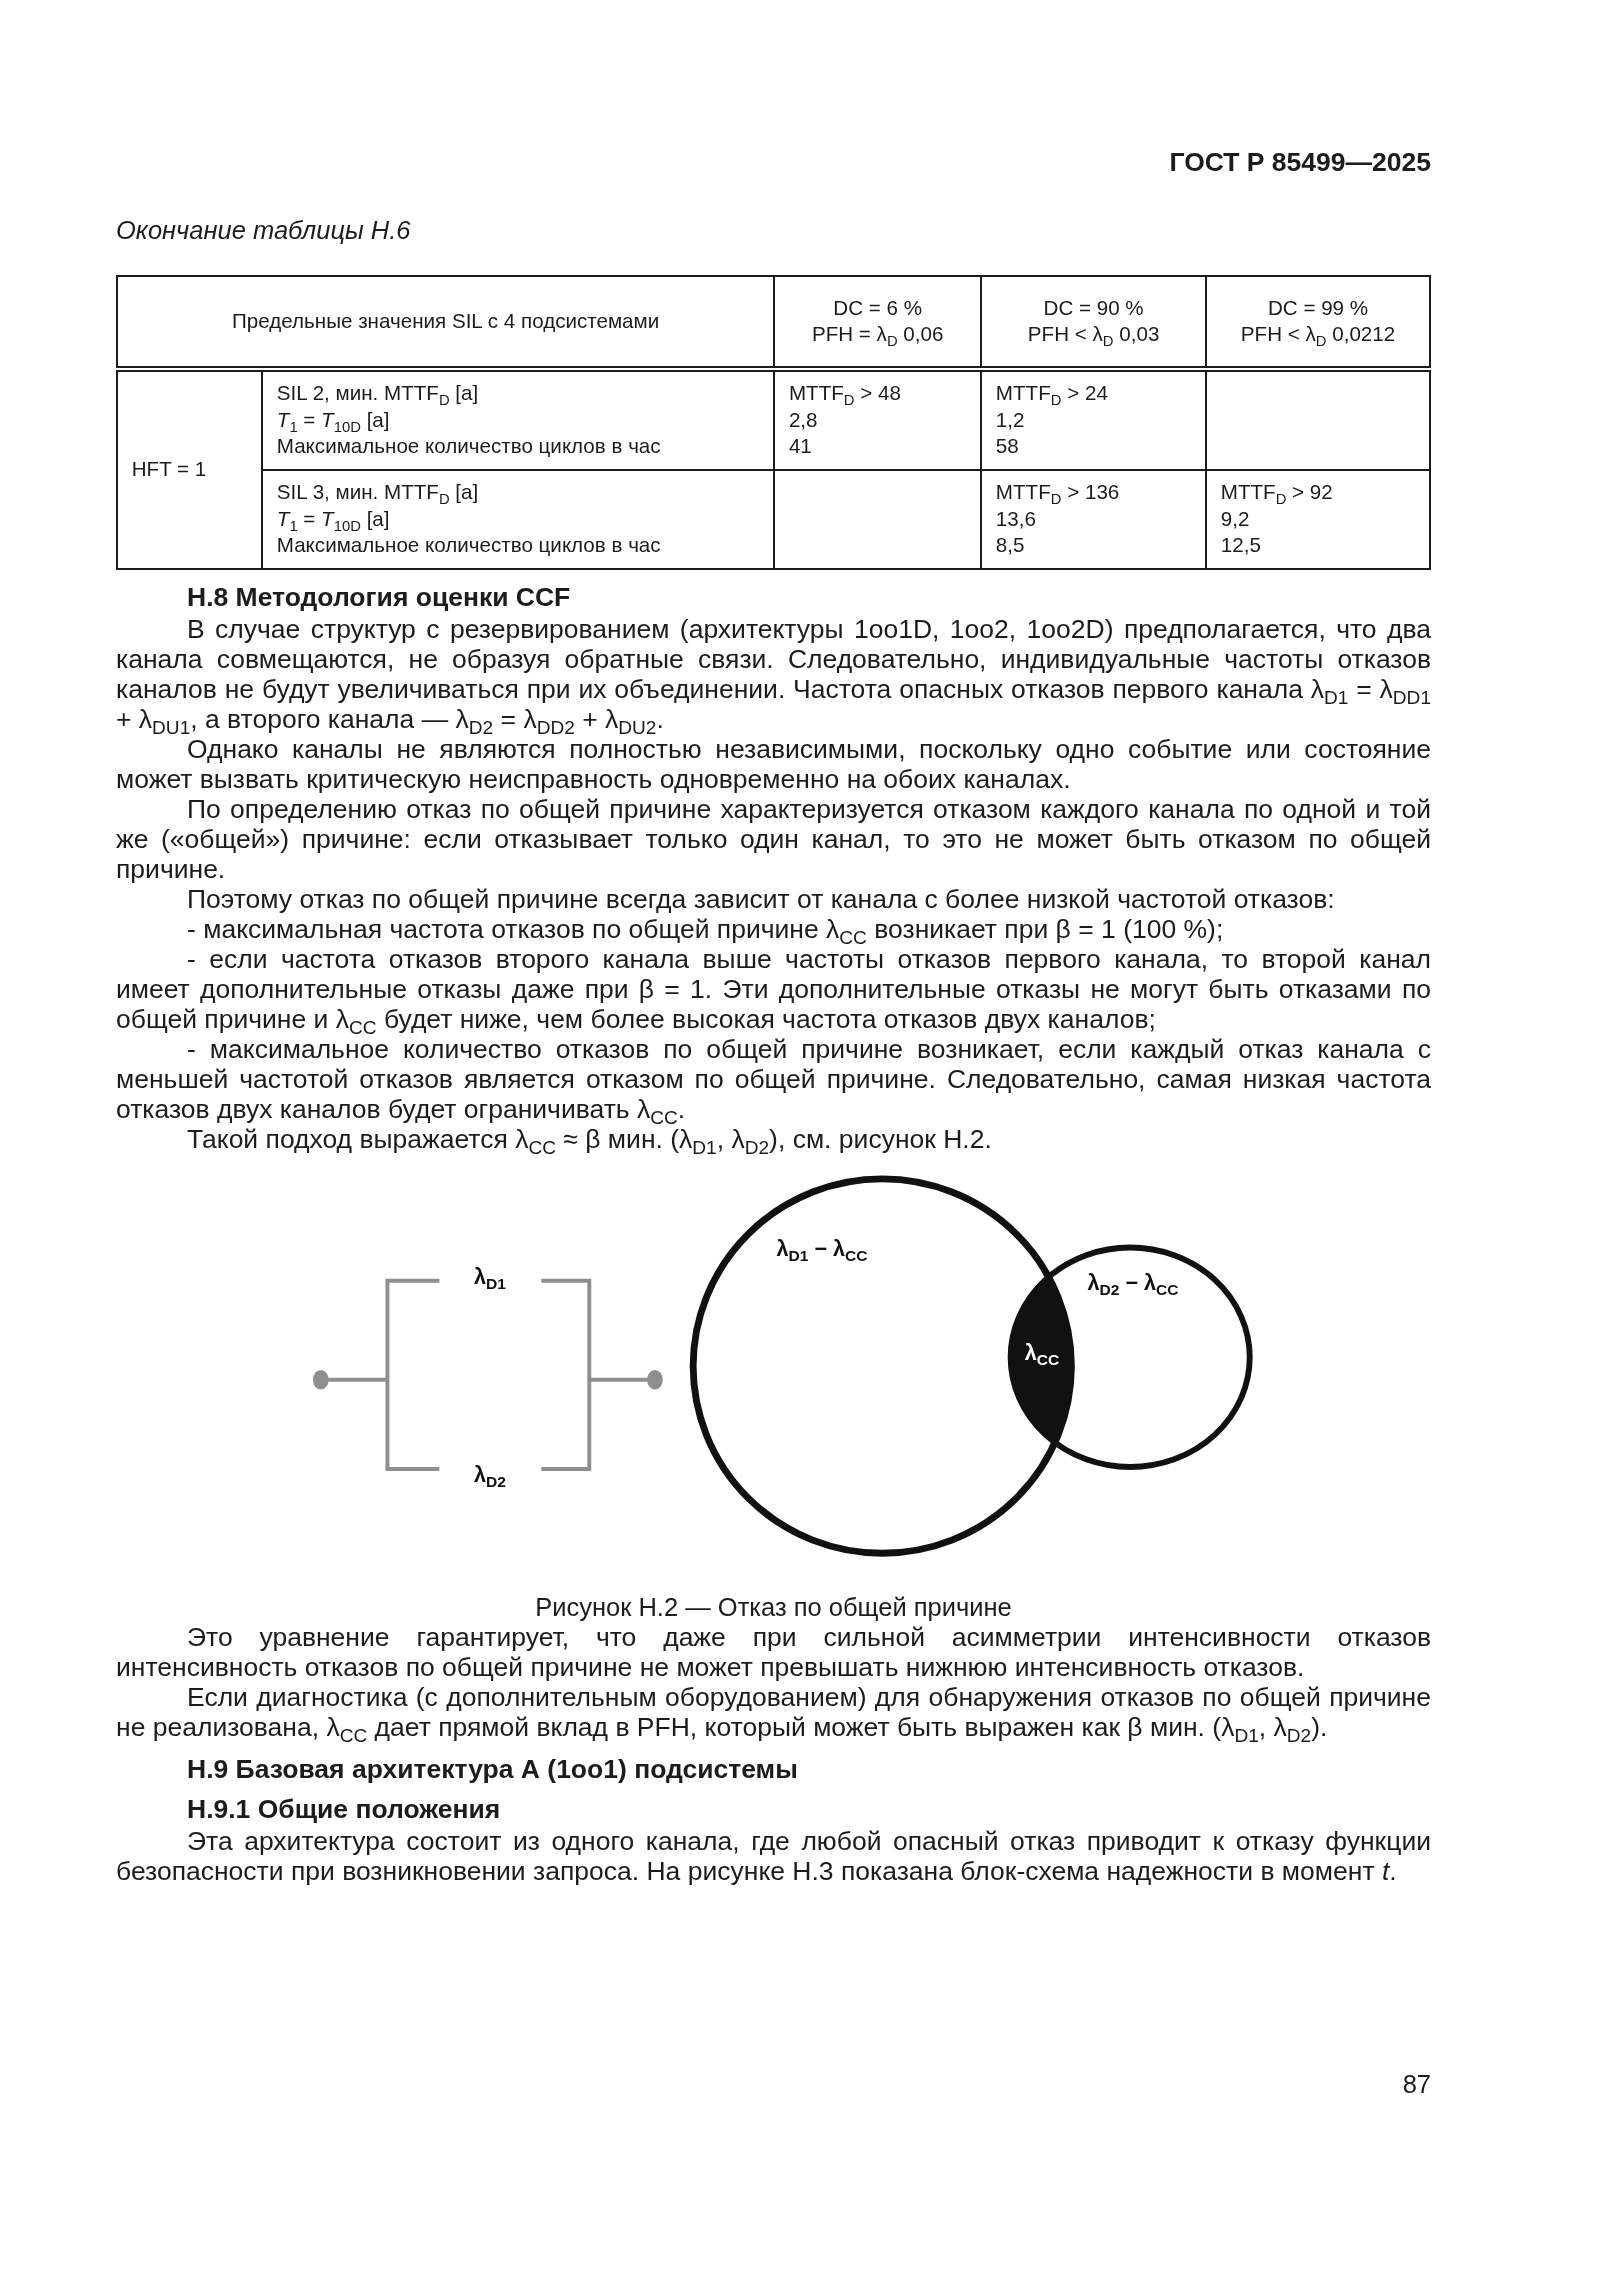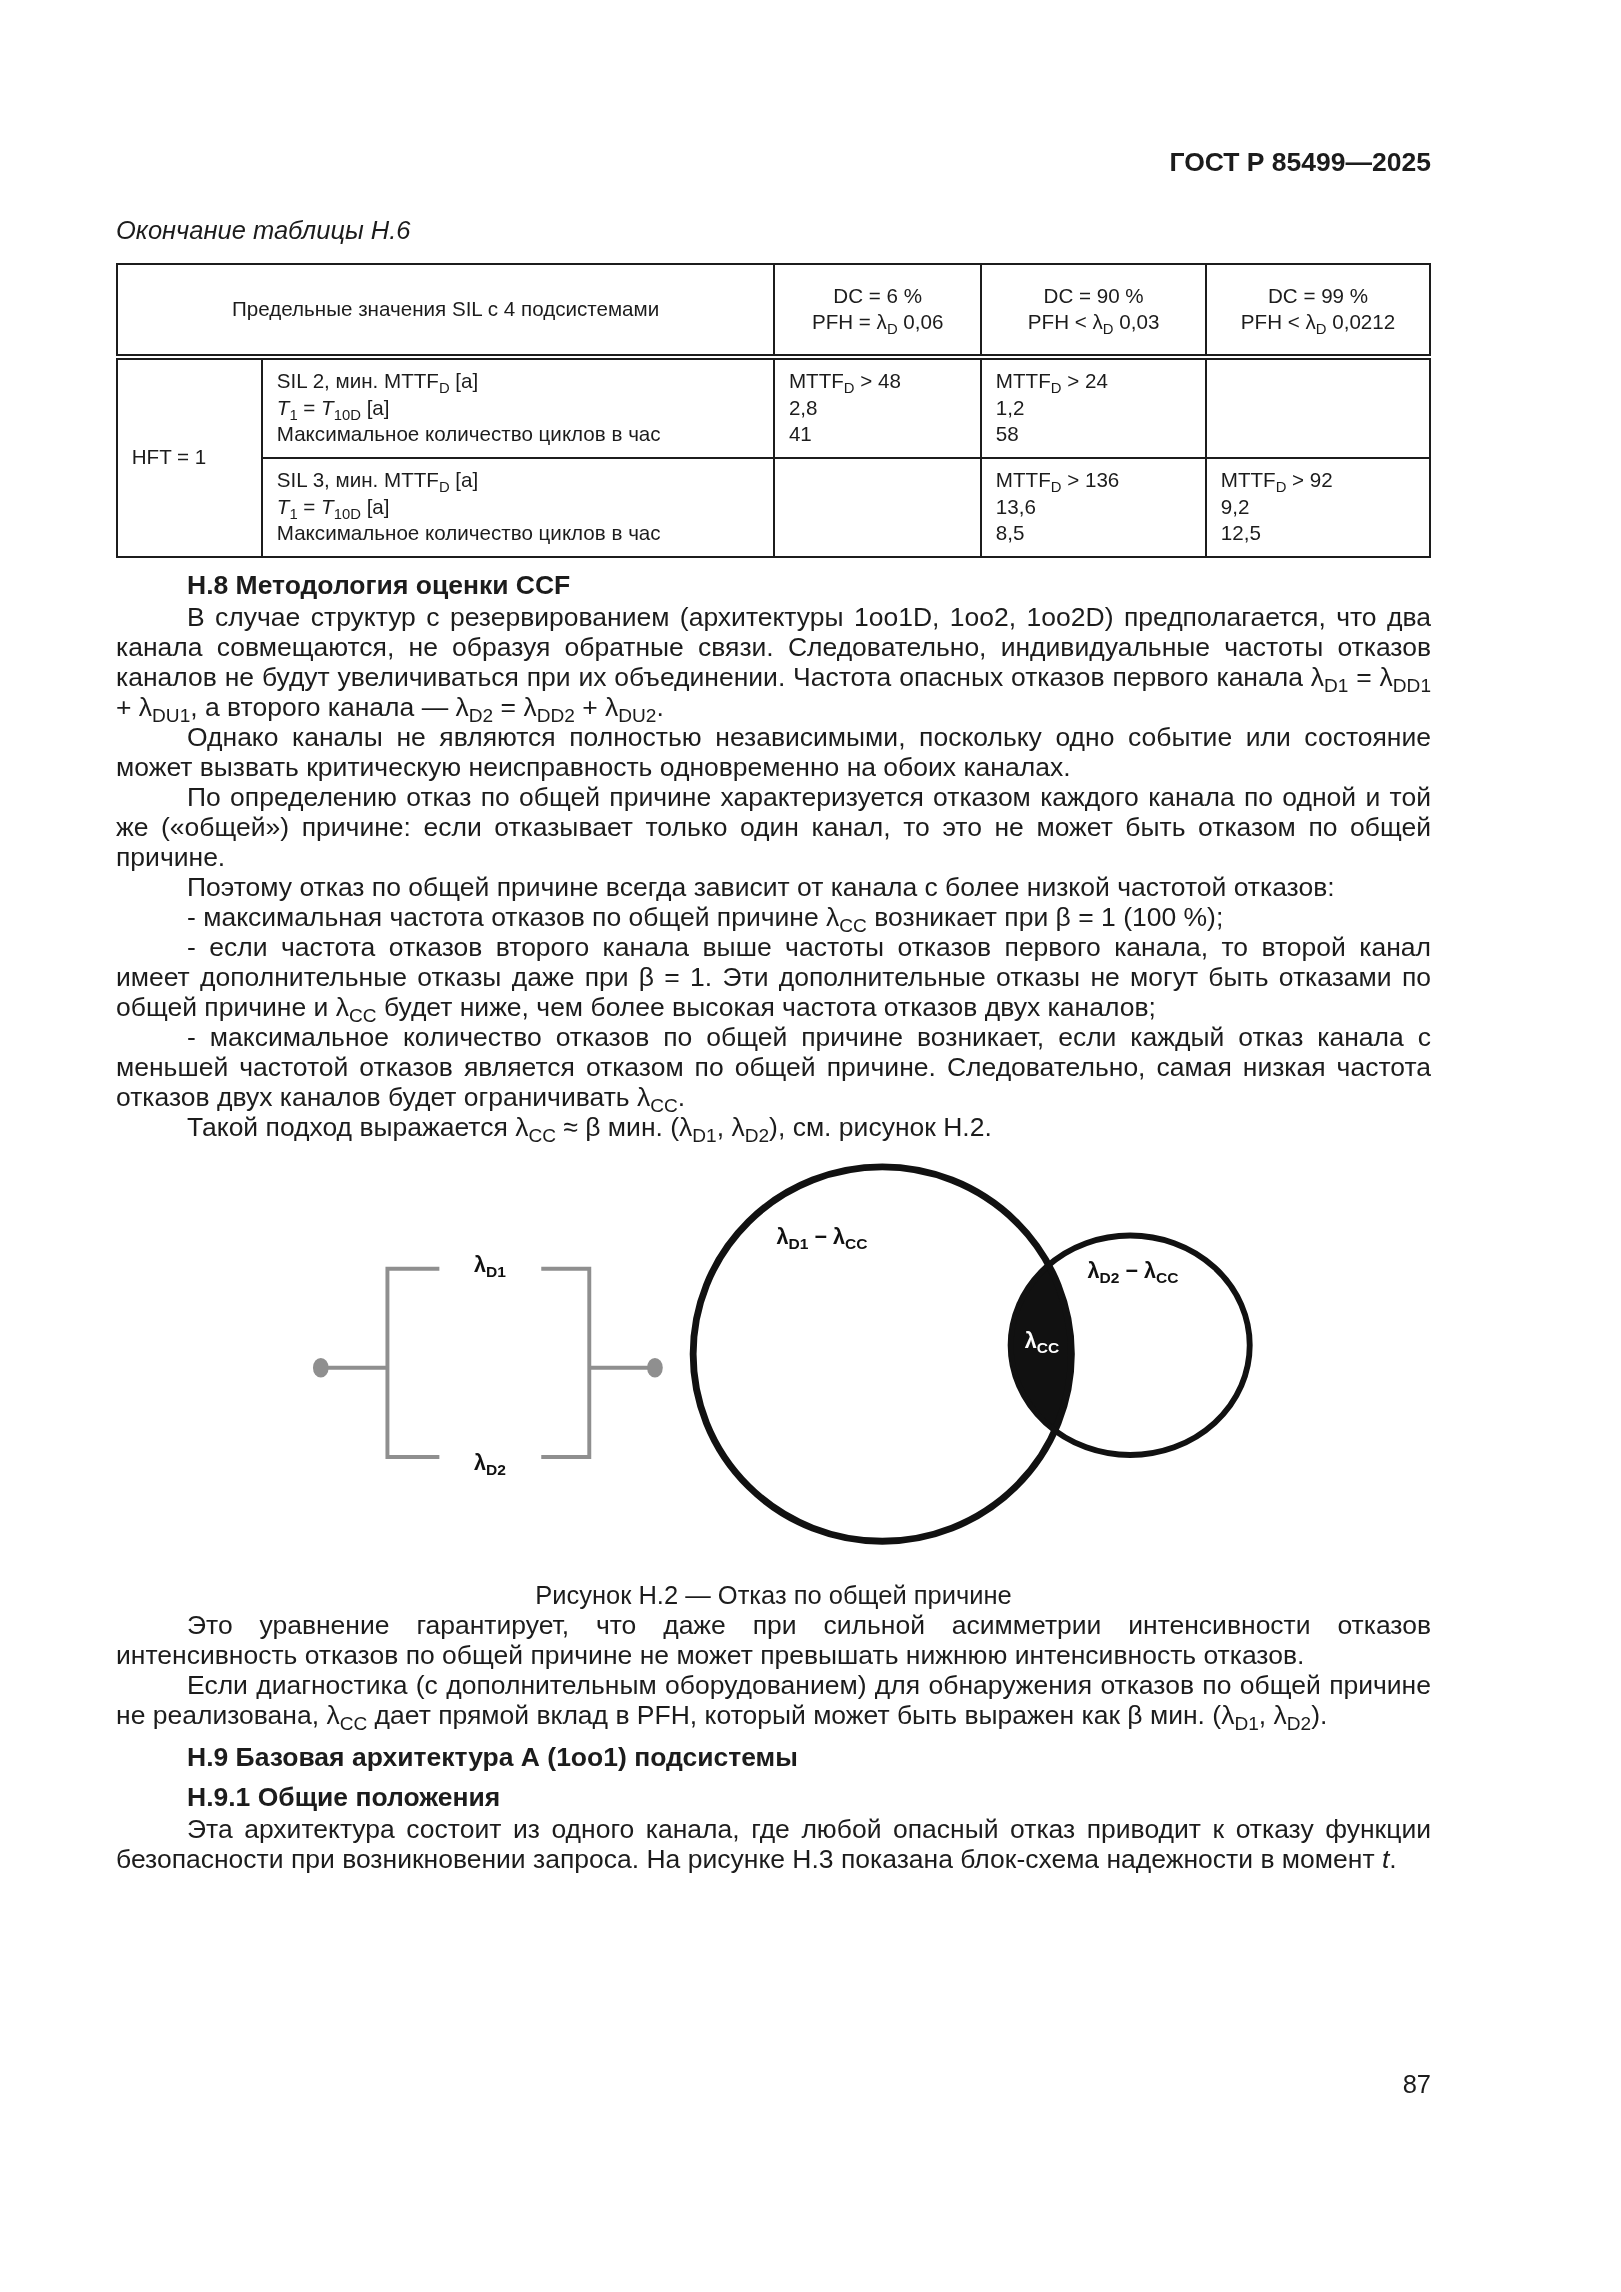--- a/index.html
+++ b/index.html
@@ -10,21 +10,21 @@
   }
   .content { position:absolute; left:116px; top:0; width:1315px; }
   .doc-header {
     margin-top:147px; text-align:right;
     font-weight:bold; font-size:26.5px; line-height:30px;
   }
   .table-caption {
     margin-top:39px; font-style:italic; font-size:25.5px; line-height:29px;
   }
   table.sil {
-    margin-top:18px; width:100%; border-collapse:collapse;
+    margin-top:30px; width:100%; border-collapse:collapse;
     font-size:20.6px; line-height:26.5px; color:#1c1c1c;
     border:2.9px solid #1c1c1c;
   }
   table.sil th, table.sil td { border:2px solid #1c1c1c; padding:8.8px 13.7px; }
   table.sil thead th {
     font-weight:normal; text-align:center; vertical-align:middle;
     height:71px; border-bottom:6.9px double #1c1c1c;
   }
   table.sil td { vertical-align:middle; }
   td.hft { text-align:left; width:116px; }

